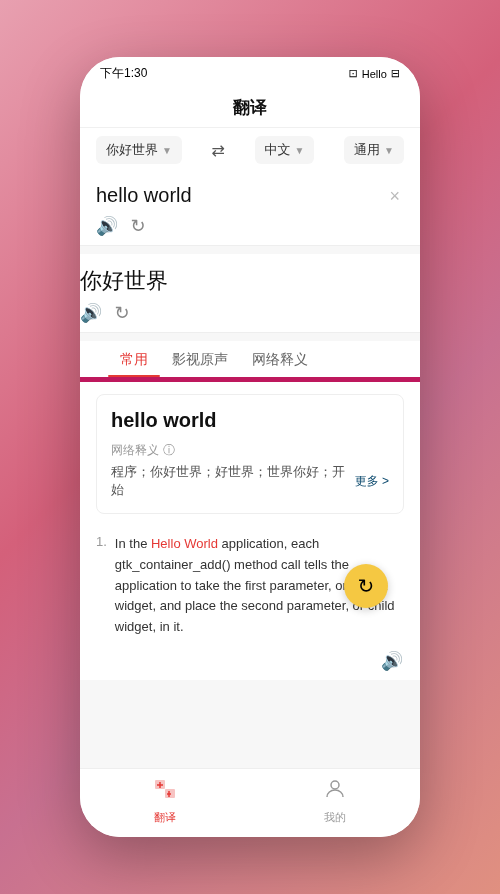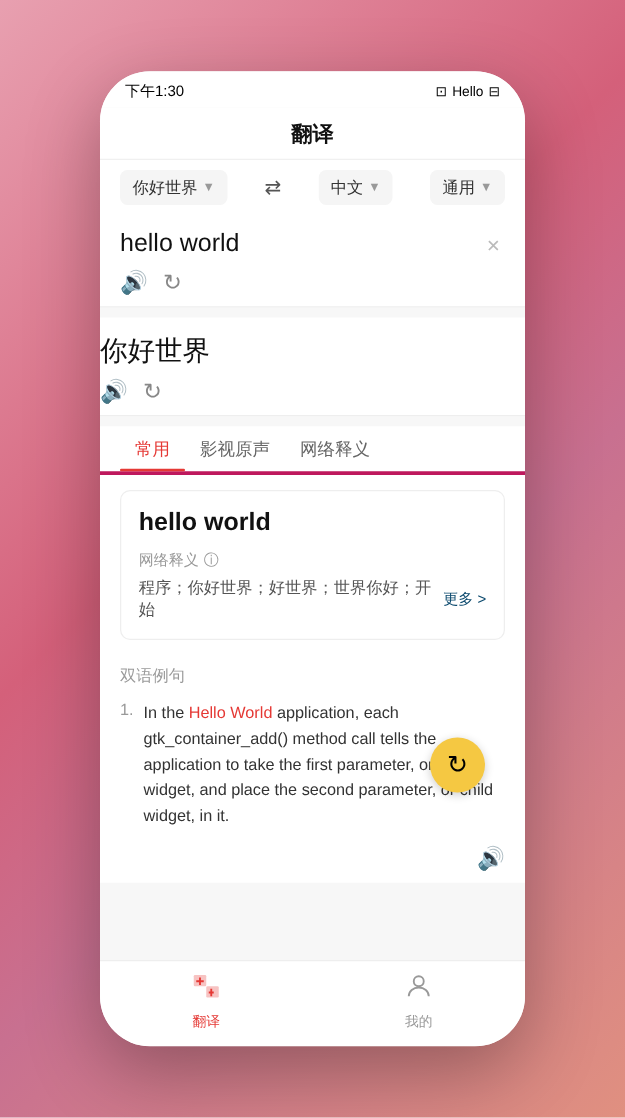--- a/index.html
+++ b/index.html
@@ -128,22 +128,22 @@
       display: flex;
       gap: 12px;
       margin-top: 6px;
     }
     .tabs-section {
       background: white;
       margin-top: 8px;
     }
     .tabs-row {
       display: flex;
-      border-bottom: 3px solid #be185d;
-      padding: 0 16px;
+      border-bottom: 5px solid #be185d;
+      padding: 0 28px;
     }
     .tab {
       padding: 10px 12px 8px;
       font-size: 14px;
       color: #666;
       cursor: pointer;
       position: relative;
     }
     .tab.active {
       color: #e53935;
@@ -360,21 +360,20 @@
           <span>网络释义</span>
           <span>ⓘ</span>
         </div>
         <div class="def-meanings-row">
           <span class="def-meanings">程序；你好世界；好世界；世界你好；开始</span>
           <span class="more-btn">更多 &gt;</span>
         </div>
       </div>
 
       <div class="examples-section">
-        <div class="examples-label">双语例句</div>
         <div class="examples-wrapper">
           <div class="example-item-container">
             <span class="example-num">1.</span>
             <div class="example-content">
               <div class="example-en">
                 In the <span class="highlight">Hello World</span> application, each gtk_container_add() method call tells the application to take the first parameter, or parent widget, and place the second parameter, or child widget, in it.
               </div>
             </div>
           </div>
           <div class="refresh-fab">

